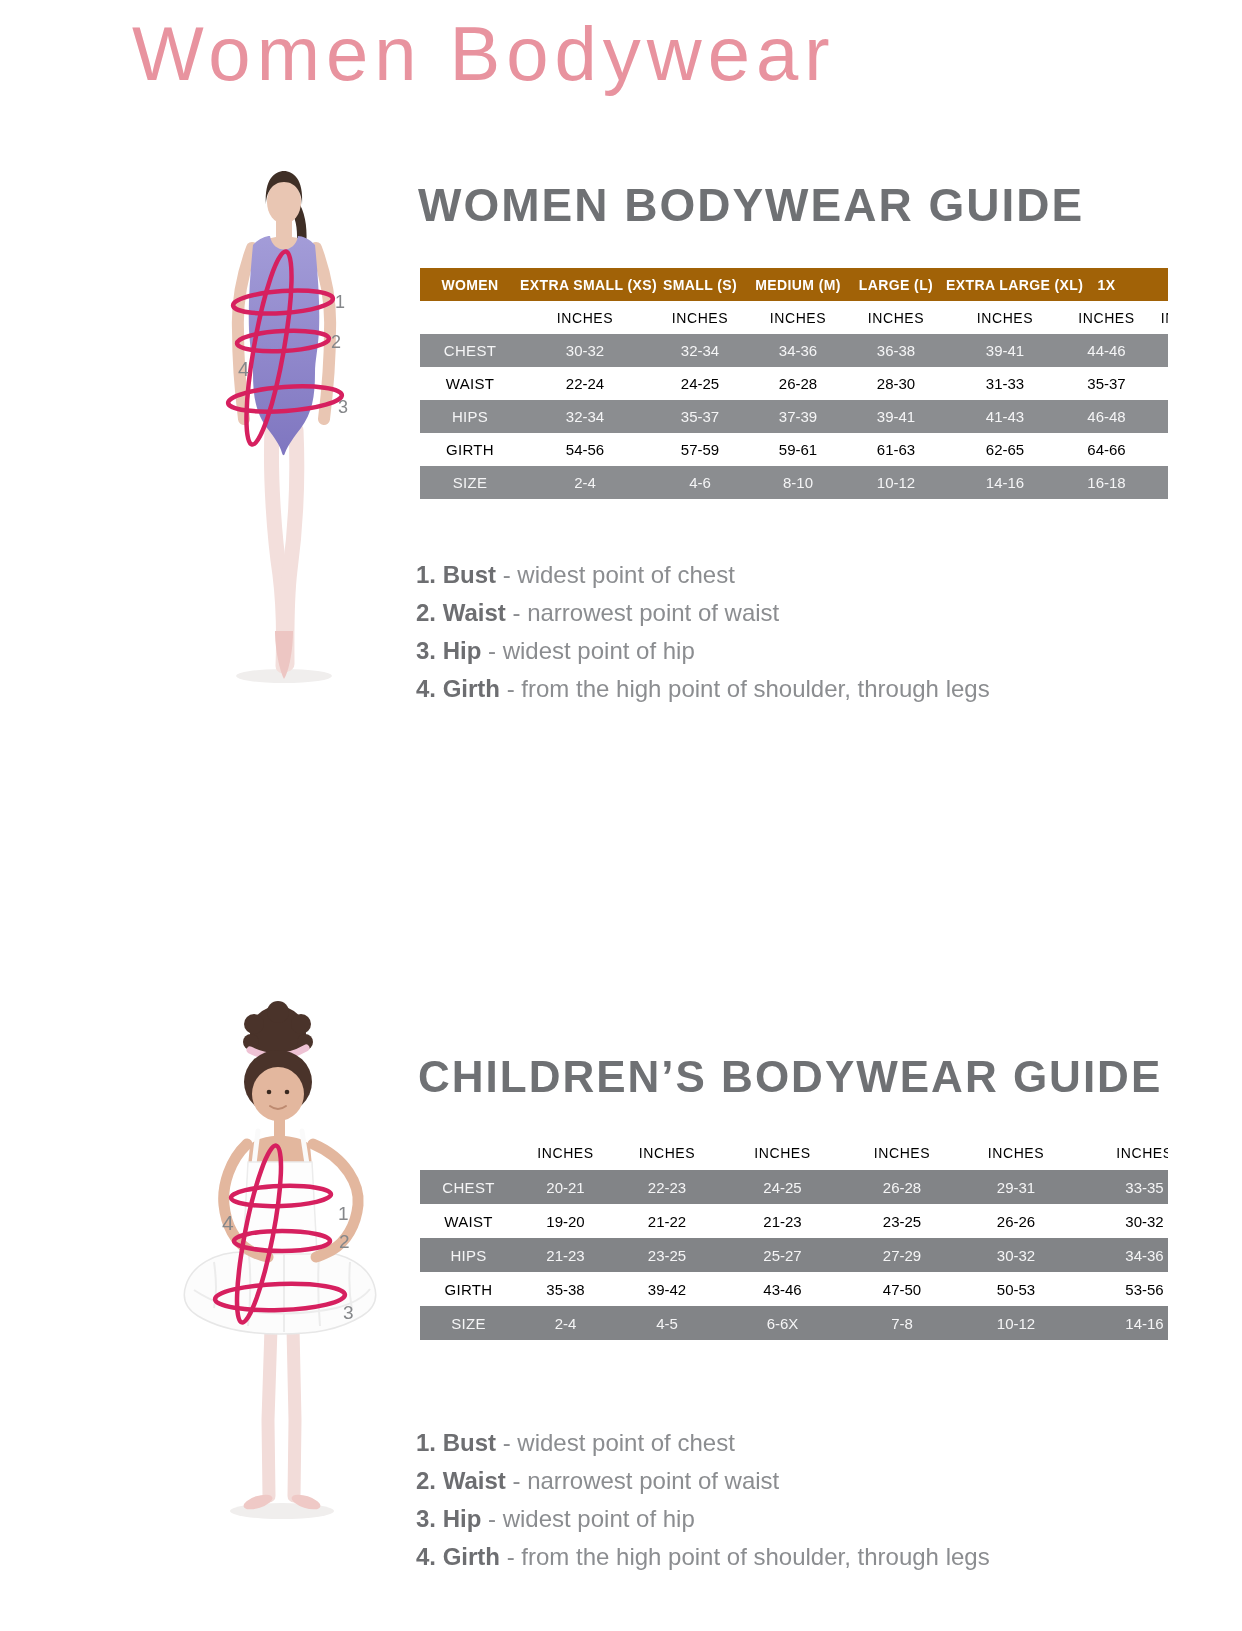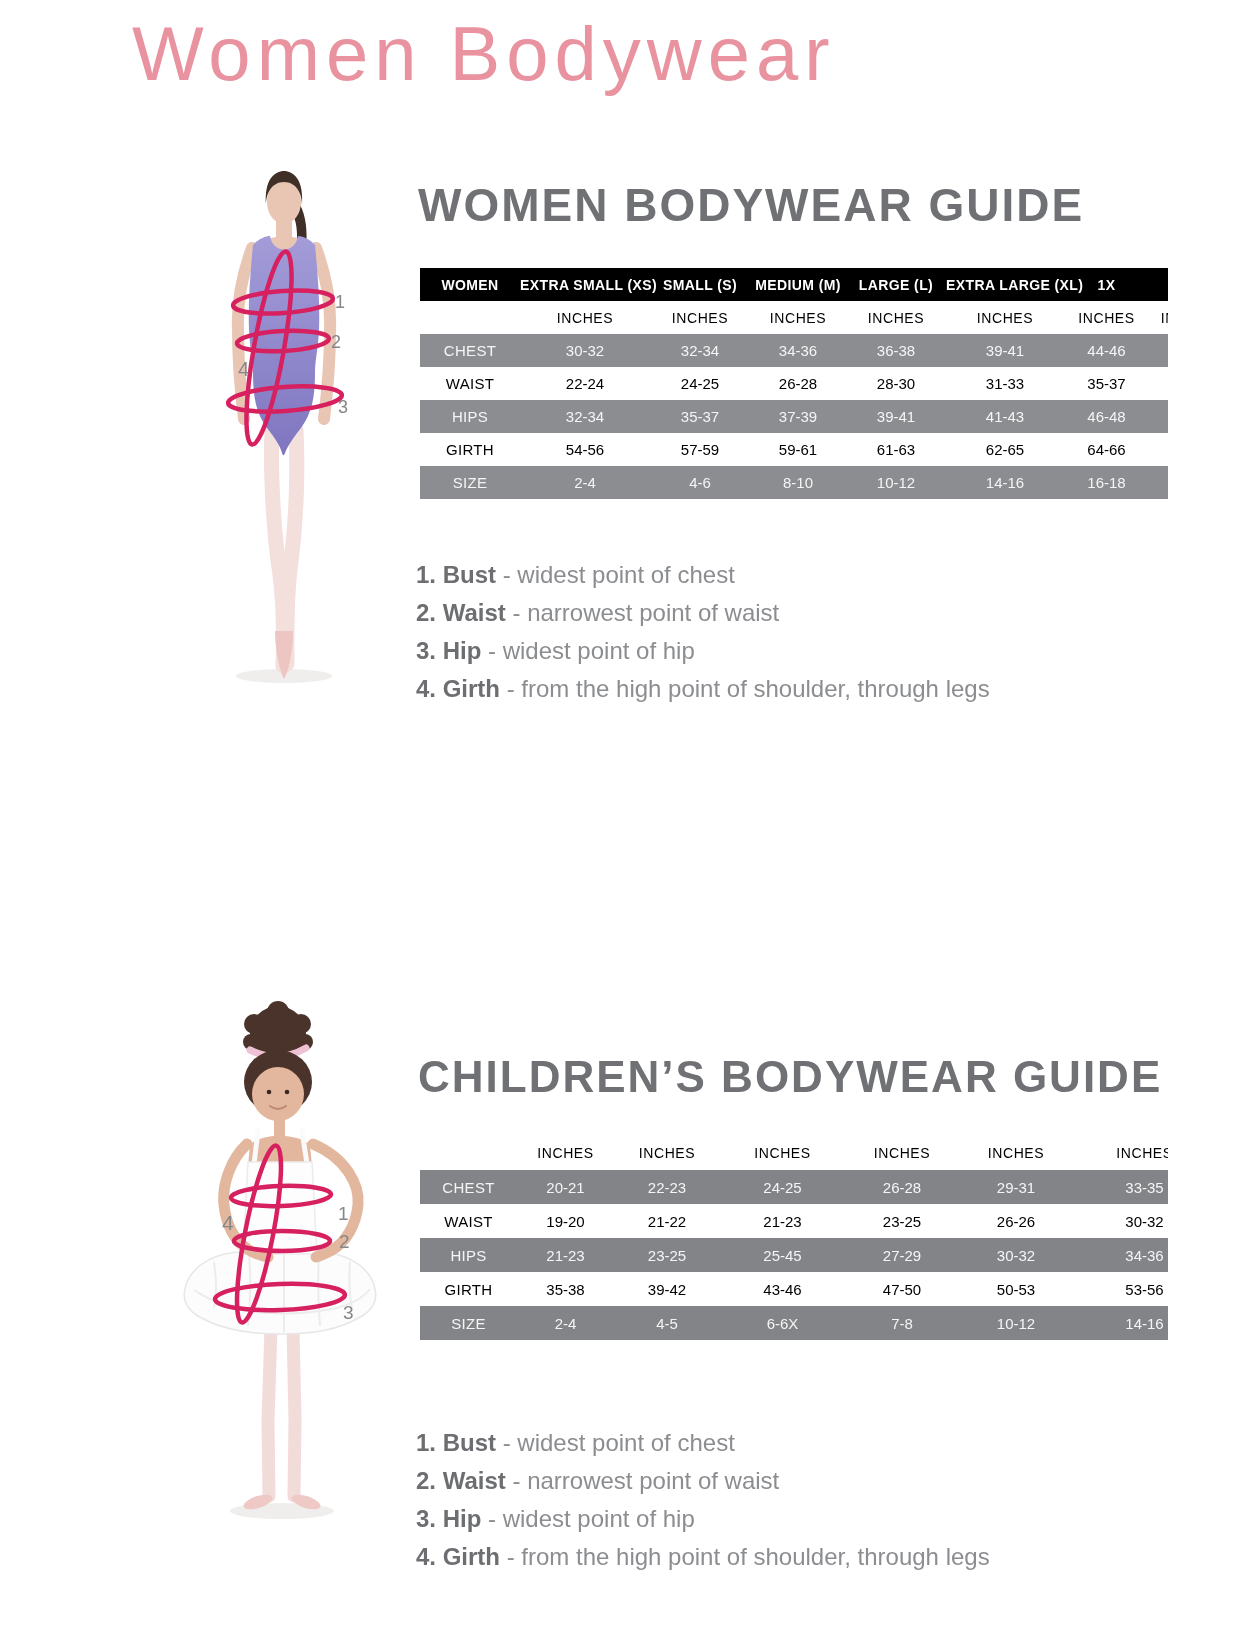--- a/index.html
+++ b/index.html
@@ -23,21 +23,21 @@
   .size-table {
     position:absolute; border-collapse:collapse; table-layout:fixed;
   }
   .size-table td {
     text-align:center; vertical-align:middle; padding:0;
     white-space:nowrap; overflow:visible; font-size:15px;
   }
   #women-table td { height:33px; }
   #children-table td { height:34px; }
   .hdr td { color:#ffffff; font-weight:700; font-size:14px; letter-spacing:.4px; }
-  .women-scope .hdr td { background:#000000; }
+  .women-scope .hdr td { background:#a16207; }
   .children-scope .hdr td { background:#6d6f72; }
   .units td { color:#000000; font-size:14px; letter-spacing:.6px; background:#ffffff; }
   .shaded td { color:#f5f5f6; }
   .women-scope .shaded td { background:#8b8d90; }
   .children-scope .shaded td { background:#828487; }
   .plain td { color:#000000; background:#ffffff; }
   .rowlabel { font-size:14px; letter-spacing:.3px; }
   .notes { position:absolute; left:342px; }
   .note-line { line-height:38px; font-size:24px; white-space:nowrap; }
   .note-term { font-weight:700; color:#6d6e71; }
@@ -285,21 +285,21 @@
         <td>21-22</td>
         <td>21-23</td>
         <td>23-25</td>
         <td>26-26</td>
         <td>30-32</td>
       </tr>
       <tr class="shaded">
         <td class="rowlabel">HIPS</td>
         <td>21-23</td>
         <td>23-25</td>
-        <td>25-45</td>
+        <td>25-27</td>
         <td>27-29</td>
         <td>30-32</td>
         <td>34-36</td>
       </tr>
       <tr class="plain">
         <td class="rowlabel">GIRTH</td>
         <td>35-38</td>
         <td>39-42</td>
         <td>43-46</td>
         <td>47-50</td>

